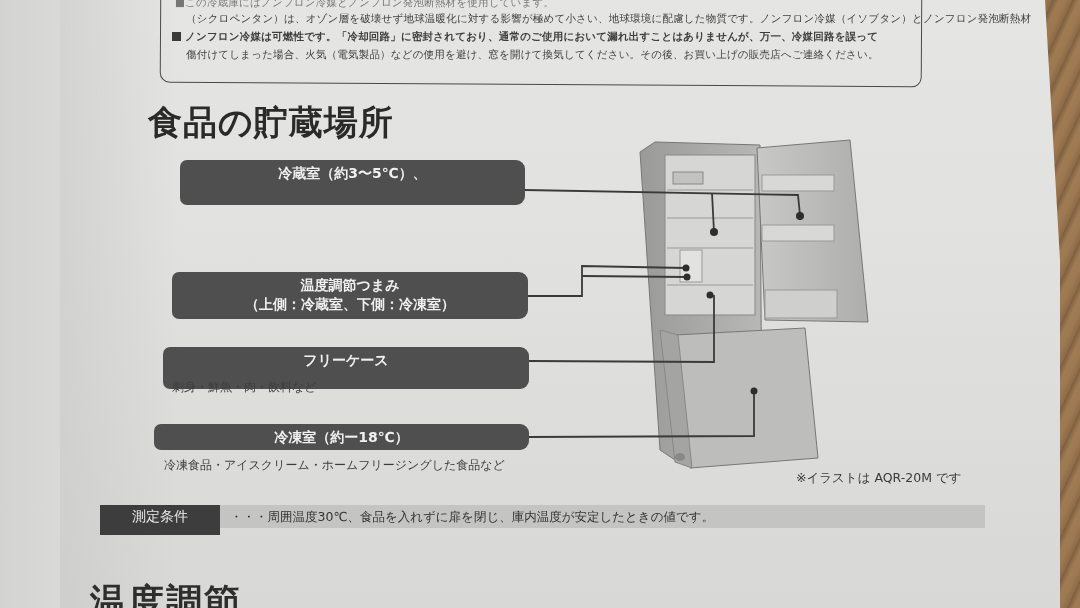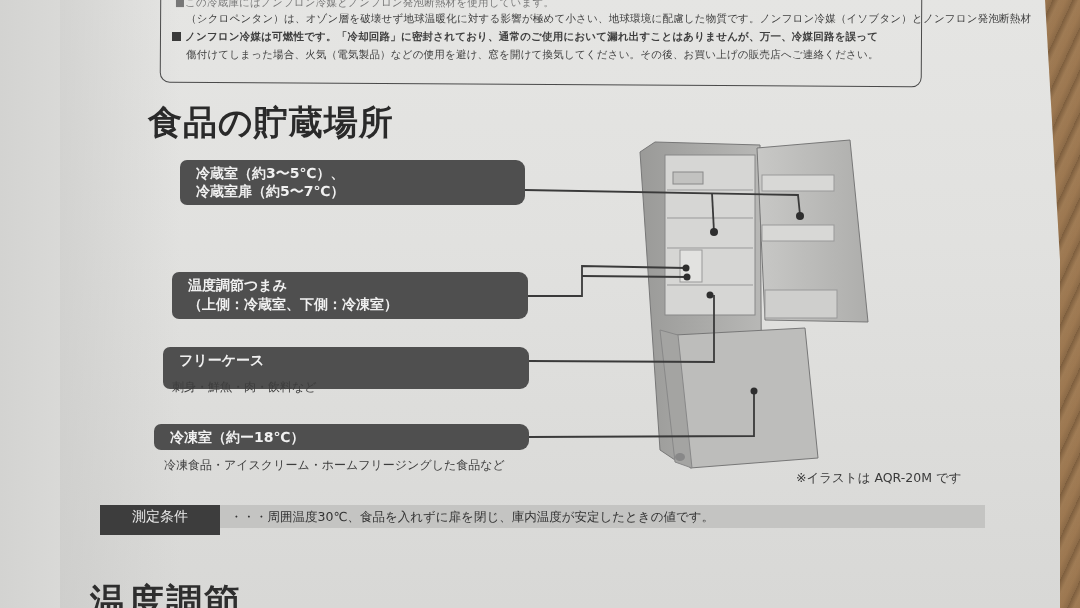--- a/index.html
+++ b/index.html
@@ -38,21 +38,21 @@
   .warn-line {
     position:absolute; font-size:10.5px; color:#3e3e3e; white-space:nowrap; letter-spacing:0.2px;
   }
   .warn-bullet { display:inline-block; width:9px; height:9px; background:#3a3a3a; margin-right:4px; vertical-align:-1px; }
 
   .section-title {
     position:absolute; left:148px; top:100px; font-size:34px; font-weight:bold; color:#2a2a2a; letter-spacing:1px;
   }
   .label-bar {
     position:absolute; background:#4f4f4f; color:#f0f0f0; font-weight:bold; font-size:14px;
-    border-radius:7px 9px 9px 7px; padding:4px 16px; box-sizing:border-box; line-height:20px;
+    border-radius:7px 9px 9px 7px; padding:4px 16px; box-sizing:border-box; line-height:20px;text-align:center;
   }
   .desc {
     position:absolute; font-size:12px; color:#3d3d3d; line-height:19px; white-space:nowrap;
   }
   .cond-bar {
     position:absolute; left:100px; top:505px; width:885px; height:23px; background:#c4c4c2;
   }
   .cond-label {
     position:absolute; left:0; top:0; width:120px; height:30px; background:#3d3d3d; color:#eaeaea;
     font-size:14px; line-height:23px; text-align:center;
@@ -75,21 +75,20 @@
 <div class="warn-box"></div>
 <div class="warn-line" style="left:175px; top:-4px; color:#777;">■この冷蔵庫にはノンフロン冷媒とノンフロン発泡断熱材を使用しています。</div>
 <div class="warn-line" style="left:186px; top:12px;">（シクロペンタン）は、オゾン層を破壊せず地球温暖化に対する影響が極めて小さい、地球環境に配慮した物質です。ノンフロン冷媒（イソブタン）とノンフロン発泡断熱材</div>
 <div class="warn-line" style="left:172px; top:30px;font-weight:bold;"><span class="warn-bullet"></span><span>ノンフロン冷媒は可燃性です。「冷却回路」に密封されており、通常のご使用において漏れ出すことはありませんが、万一、冷媒回路を誤って</span></div>
 <div class="warn-line" style="left:186px; top:48px;">傷付けてしまった場合、火気（電気製品）などの使用を避け、窓を開けて換気してください。その後、お買い上げの販売店へご連絡ください。</div>
 
 <div class="section-title">食品の貯蔵場所</div>
 
 <div class="label-bar" style="left:180px; top:160px; width:345px; height:45px; line-height:18px;">
   <div>冷蔵室（約3〜5℃）、</div>
-  <div>冷蔵室扉（約5〜7℃）</div>
 </div>
 <div class="desc" style="left:190px; top:210px;">
 </div>
 
 <div class="label-bar" style="left:172px; top:272px; width:356px; height:47px; line-height:19px;">
   <div>温度調節つまみ</div>
   <div>（上側：冷蔵室、下側：冷凍室）</div>
 </div>
 
 <div class="label-bar" style="left:163px; top:347px; width:366px; height:42px; line-height:18px;">フリーケース</div>

